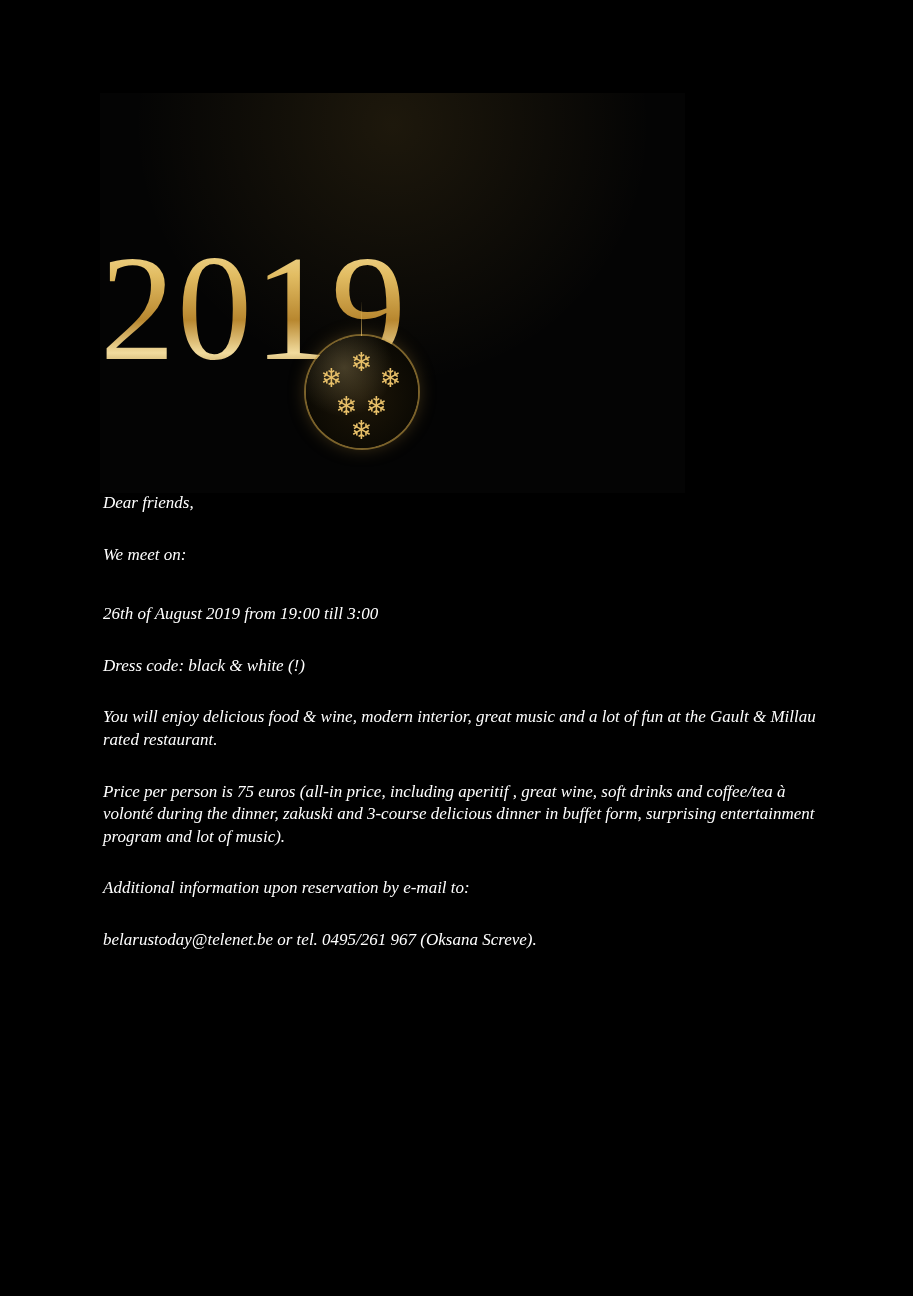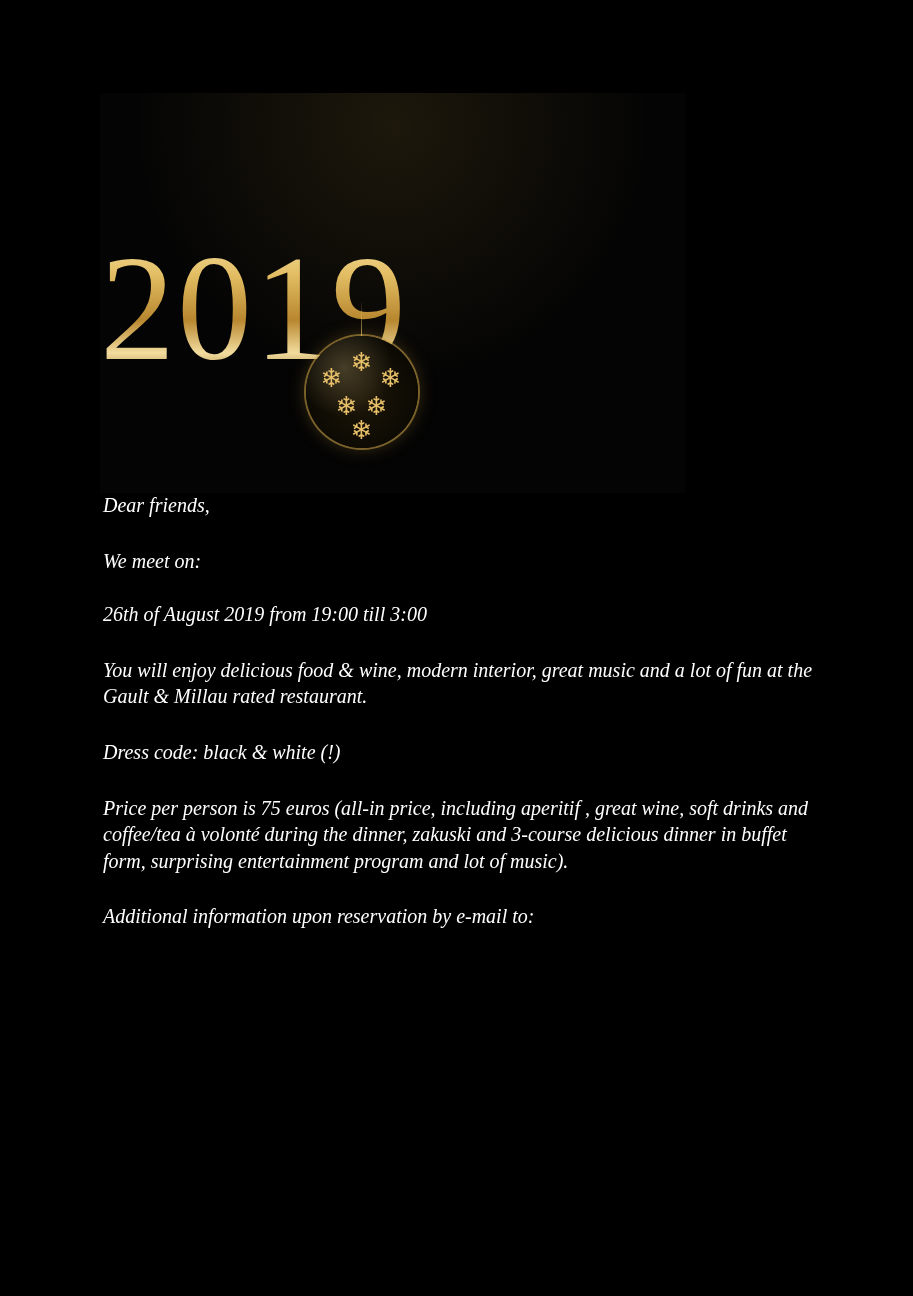--- a/index.html
+++ b/index.html
@@ -131,27 +131,27 @@
   
   .letter {
     position: absolute;
     left: 103px;
     top: 492px;
     width: 726px;
   }
   .para {
     font-family: "Liberation Serif", serif;
     font-style: italic;
-    font-size: 20px;
+    font-size: 17px;
     line-height: 1.33;
     color: #ffffff;
     margin: 0 0 29px 0;
     white-space: pre-line;
   }
-  .para.tight { margin-bottom: 27px; }
+  .para.tight { margin-bottom: 37px; }
 </style>
 </head>
 <body>
 
 <div class="hero">
   <div class="hero-inner">
     <div class="sparkles"></div>
     <div class="sparkles dense"></div>
 
     <div class="hero-year">2019</div>
@@ -164,17 +164,18 @@
       <span class="flake" style="left:58px; top:58px;">❄</span>
       <span class="flake" style="left:43px; top:82px;">❄</span>
     </div>
   </div>
 </div>
 
 <div class="letter">
   <p class="para">Dear friends,</p>
   <p class="para tight">We meet on:</p>
   <p class="para">26th of August 2019 from 19:00 till 3:00</p>
+  <p class="para">Dress code: black &amp; white (!)</p>
   <p class="para">You will enjoy delicious food &amp; wine, modern interior,  great music and a lot of fun  at the Gault &amp; Millau rated restaurant.</p>
-  <p class="para">Dress code: black &amp; white (!)</p>
   <p class="para">Price per person is 75 euros (all-in price, including aperitif , great wine, soft drinks and coffee/tea à volonté during the dinner, zakuski and 3-course delicious dinner in buffet  form, surprising entertainment program and lot of music).</p>
   <p class="para">Additional information upon reservation by e-mail to:</p>
+  <p class="para">belarustoday@telenet.be or tel. 0495/261 967 (Oksana Screve).</p>
 </div>
 
 </body></html>

